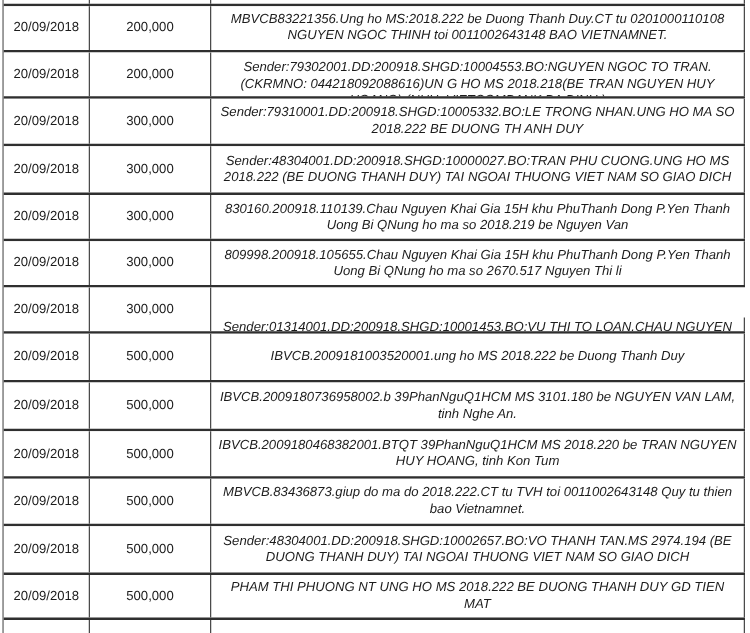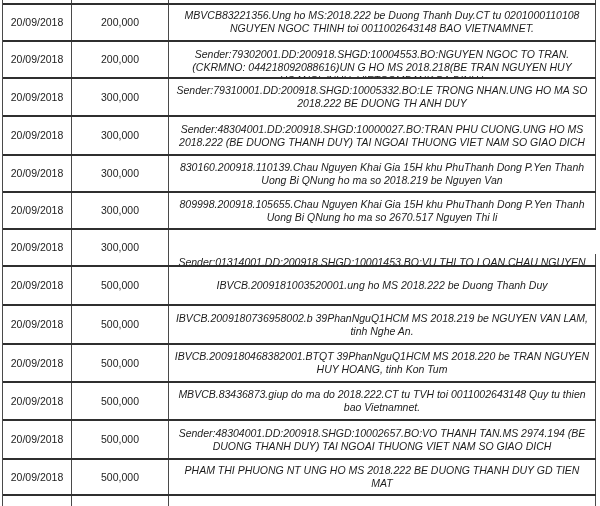--- a/index.html
+++ b/index.html
@@ -138,21 +138,21 @@
         </div>
       </div>
       <div class="row" style="height: 39px;">
         <div class="cell c-date">
           <span>20/09/2018</span>
         </div>
         <div class="cell c-amount">
           <span>500,000</span>
         </div>
         <div class="cell c-desc">
-          <span>IBVCB.2009180736958002.b 39PhanNguQ1HCM MS 2018.219 be NGUYEN VAN LAM, tinh Nghe An.</span>
+          <span>IBVCB.2009180736958002.b 39PhanNguQ1HCM MS 3101.180 be NGUYEN VAN LAM, tinh Nghe An.</span>
         </div>
       </div>
       <div class="row" style="height: 38px;">
         <div class="cell c-date">
           <span>20/09/2018</span>
         </div>
         <div class="cell c-amount">
           <span>500,000</span>
         </div>
         <div class="cell c-desc">

